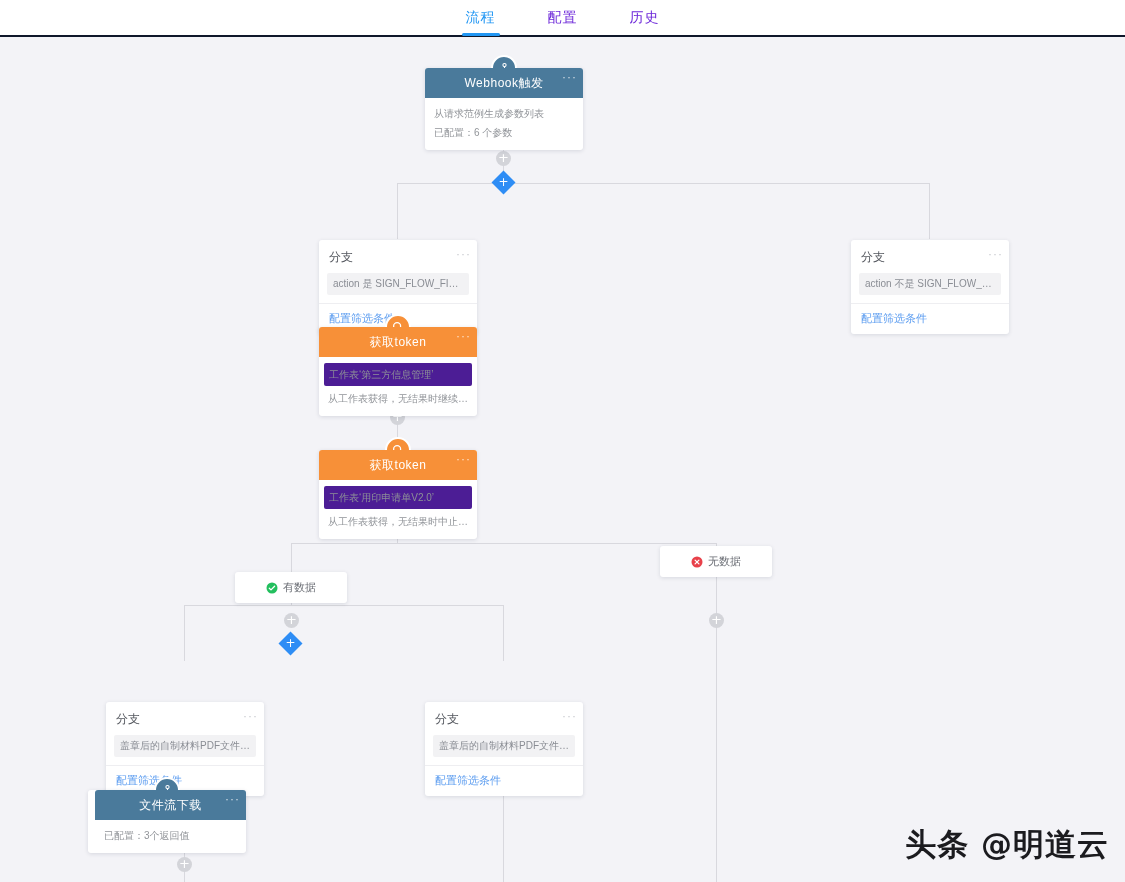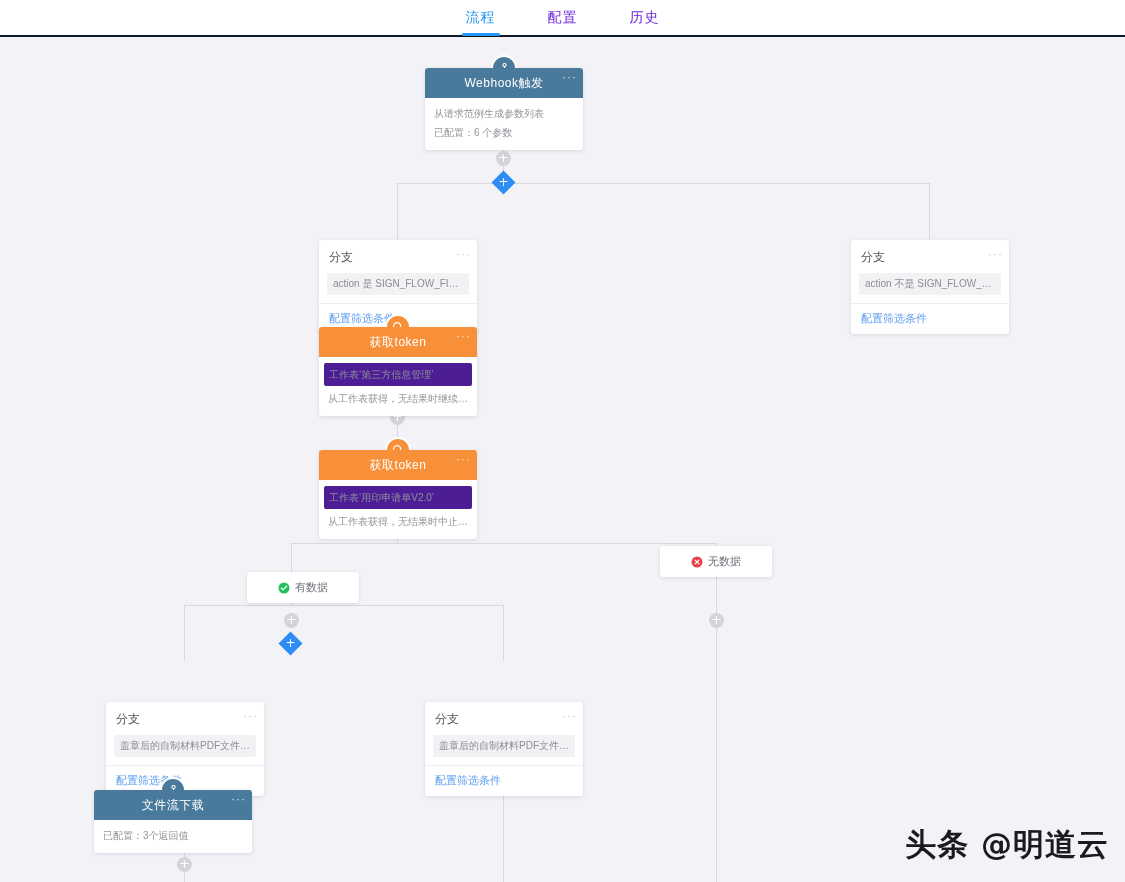--- a/index.html
+++ b/index.html
@@ -219,21 +219,21 @@
     background: #ffffff;
     border-radius: 3px;
     box-shadow: 0 1px 4px rgba(20,30,60,0.12);
     display: flex;
     align-items: center;
     justify-content: center;
     gap: 5px;
     font-size: 11px;
     box-sizing: border-box;
   }
-  .pill.ok   { color: #6b6e75; margin-left: 12px; }
+  .pill.ok   { color: #6b6e75; }
   .pill.fail { color: #6b6e75; }
   .pill-icon { width: 12px; height: 12px; display:block; }
 
   
   .watermark {
     position: absolute;
     right: 16px;
     bottom: 16px;
     font-size: 31px;
     font-weight: bold;
@@ -390,21 +390,21 @@
     <div class="branch-link">配置筛选条件</div>
   </div>
 
   <div class="branch" style="left:425px; top:665px;">
     <div class="branch-title">分支</div>
     <div class="dots dark" style="top:8px;">···</div>
     <div class="branch-cond">盖章后的自制材料PDF文件 不为空</div>
     <div class="branch-link">配置筛选条件</div>
   </div>
 
-  <div class="node" style="left:94px; top:753px;">
+  <div class="node" style="left:88px; top:753px;padding-left:7px;">
     <div class="node-icon blue">
       <svg width="15" height="15" viewBox="0 0 24 24" fill="none" stroke="#ffffff" stroke-width="1.7" stroke-linecap="round">
         <circle cx="12" cy="6.5" r="2.6"></circle>
         <circle cx="6.5" cy="16.5" r="2.6"></circle>
         <circle cx="17.5" cy="16.5" r="2.6"></circle>
         <line x1="12" y1="9.1" x2="12" y2="12.5"></line>
         <line x1="12" y1="12.5" x2="8.6" y2="14.9"></line>
         <line x1="12" y1="12.5" x2="15.4" y2="14.9"></line>
       </svg>
     </div>

